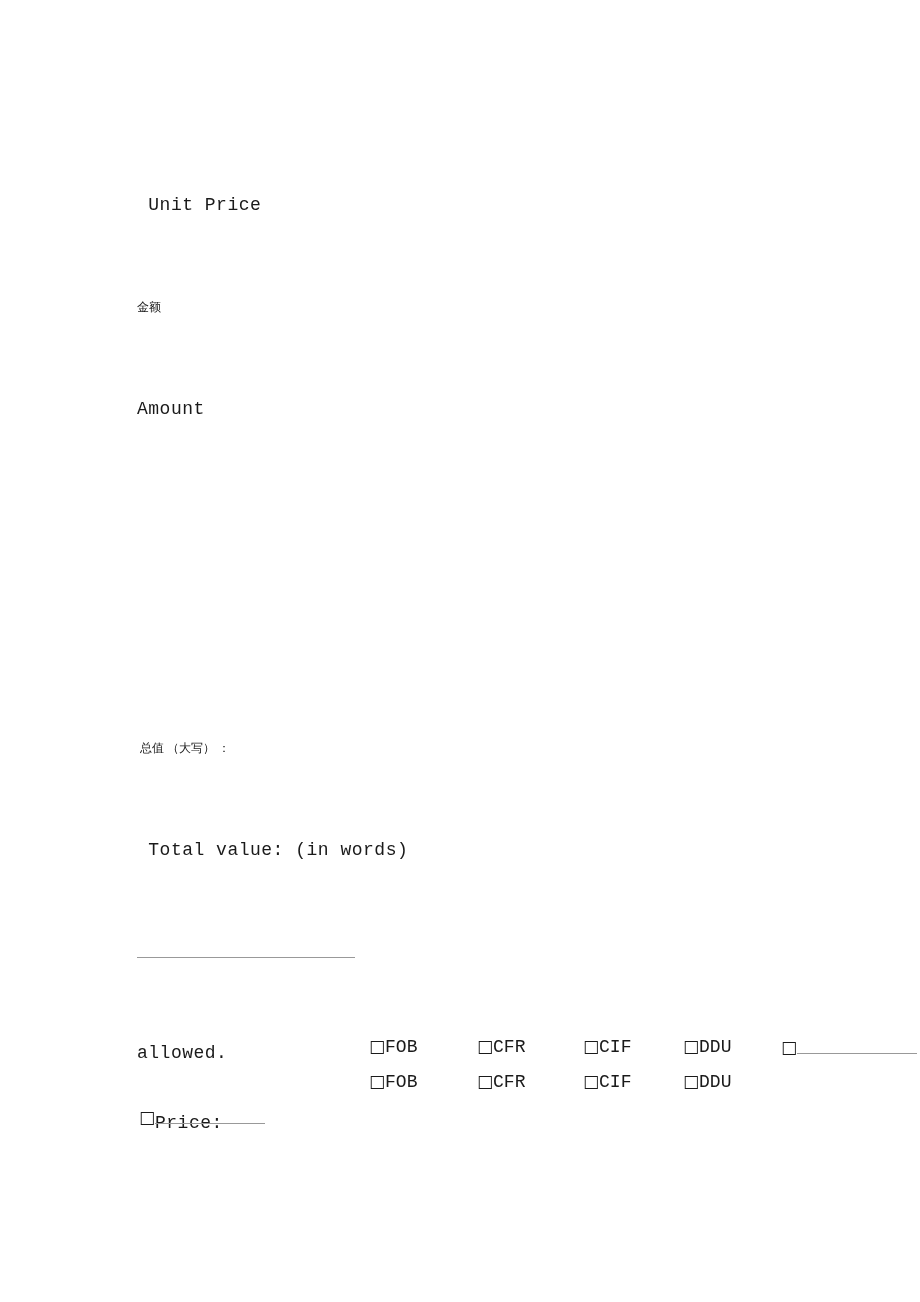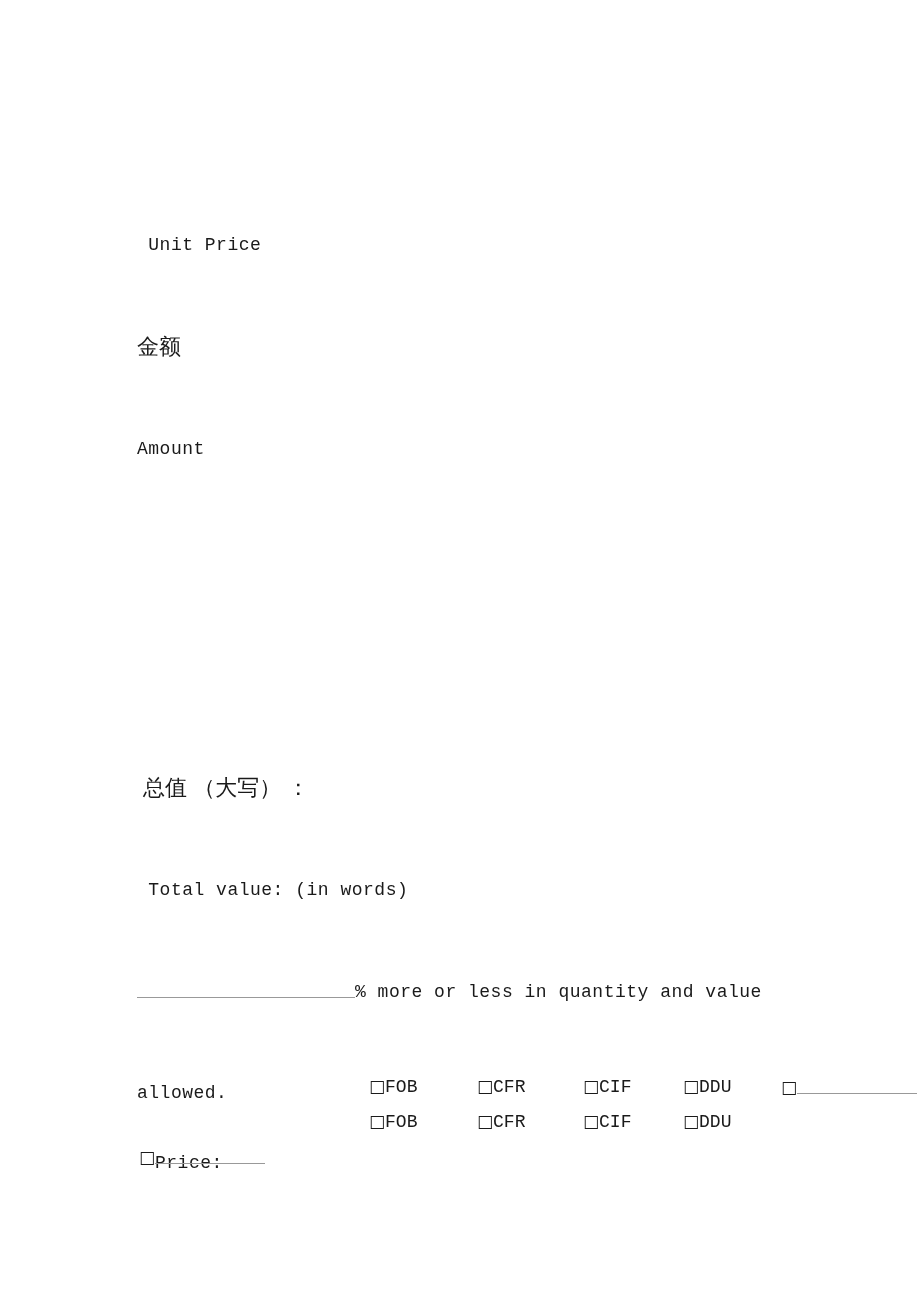--- a/index.html
+++ b/index.html
@@ -15,38 +15,37 @@
     font-family: "Liberation Serif", "DejaVu Serif", serif;
     color: #1a1a1a;
   }
   .page {
     position: absolute;
     left: 0;
     top: 0;
     width: 920px;
     height: 1166px;
     background: #ffffff;
-    margin-top: 40px;
   }
   
   .block {
     position: absolute;
     left: 137px;
     font-size: 19px;
     line-height: 34px;
     white-space: pre;
   }
   .mono {
     font-family: "Liberation Mono", "DejaVu Sans Mono", monospace;
     font-size: 18px;
     letter-spacing: 0.5px;
   }
   .cjk {
-    font-family: Liberation Sans, sans-serif;
-    font-size: 22px;
+    font-family: Liberation Serif, serif;
+    font-size: 12px;
   }
   .line {
     height: 34px;
     white-space: pre;
     display: block;
   }
   
   .blank {
     display: inline-block;
     border-bottom: 1px solid #999999;
@@ -88,21 +87,21 @@
     <span class="line cjk">金额</span>
     <span class="line mono">Amount</span>
   </div>
 
   <div class="block" style="top:663px;">
     <span class="line cjk"> 总值 （大写） ：</span>
     <span class="line mono"> Total value: (in words)</span>
   </div>
 
   <div class="block" style="top:866px;">
-    <span class="line"><span class="blank blank-w218"></span><span class="mono">% more or less in quantity and value</span></span>
+    <span class="line"><span class="blank blank-w218"></span></span>
     <span class="line mono">allowed.</span>
   </div>
 
   <div class="opt" style="left:369px; top:1036px;"><span class="cbox">□</span><span>FOB</span></div>
   <div class="opt" style="left:477px; top:1036px;"><span class="cbox">□</span><span>CFR</span></div>
   <div class="opt" style="left:583px; top:1036px;"><span class="cbox">□</span><span>CIF</span></div>
   <div class="opt" style="left:683px; top:1036px;"><span class="cbox">□</span><span>DDU</span></div>
   <div class="opt" style="left:781px; top:1036px;"><span class="cbox">□</span><span class="blank blank-w120"></span></div>
 
   <div class="terms-row" style="top:1071px;">

